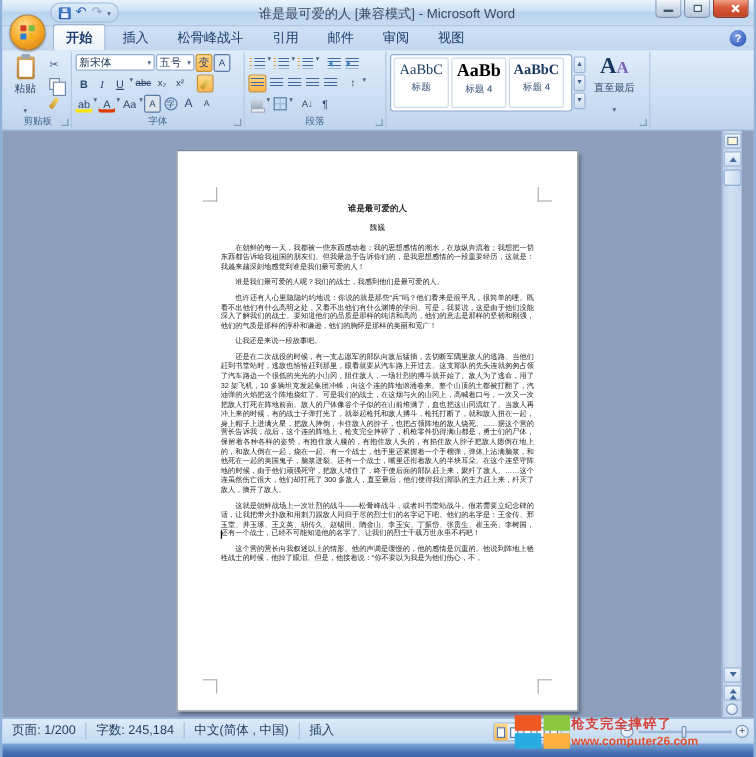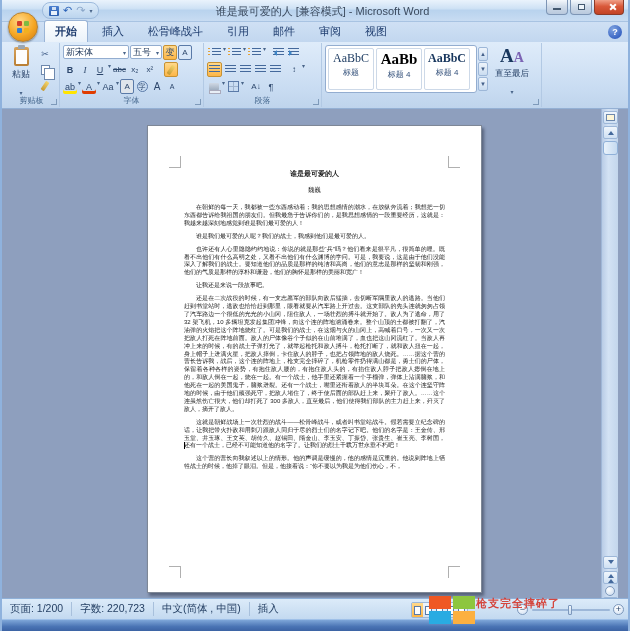--- a/index.html
+++ b/index.html
@@ -441,21 +441,21 @@
       <div class="browse-obj"></div>
       <div class="sbtn pg-next">
         
       </div>
     </div>
   </div>
 
   <div class="statusbar">
     <div class="st-item">页面: 1/200</div>
     <div class="st-sep"></div>
-    <div class="st-item">字数: 220,723</div>
+    <div class="st-item">字数: 245,184</div>
     <div class="st-sep"></div>
     <div class="st-item">中文(简体 , 中国)</div>
     <div class="st-sep"></div>
     <div class="st-item">插入</div>
 
     <div class="view-btns">
       <div class="vb sel">
           <i></i>
         </div>
       <div class="vb">
@@ -480,15 +480,16 @@
   <div class="bottom-border"></div>
 
   <div class="watermark">
     <div class="wm-squares">
       <i style="background: rgb(239, 88, 35);"></i>
         <i style="background: rgb(141, 198, 63);"></i>
         <i style="background: rgb(41, 171, 226);"></i>
         <i style="background: rgb(252, 176, 64);"></i>
     </div>
     <div class="wm-line1">枪支完全摔碎了</div>
+    <div class="wm-line2">www.computer26.com</div>
   </div>
 
 </div>
 
 </body></html>

